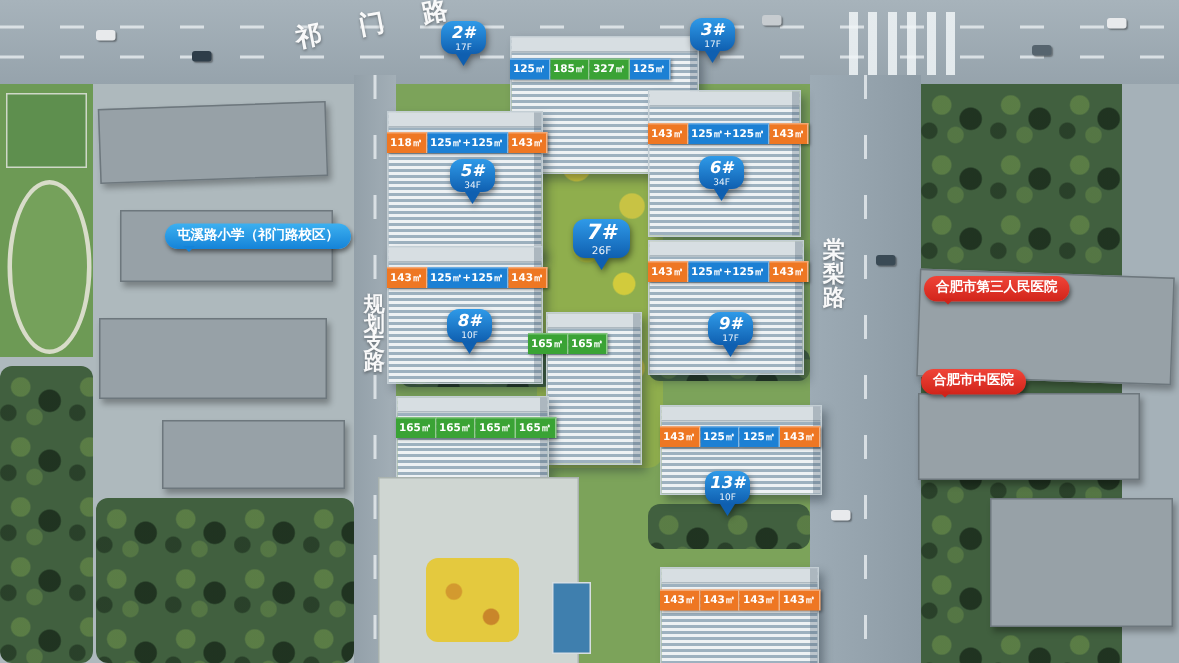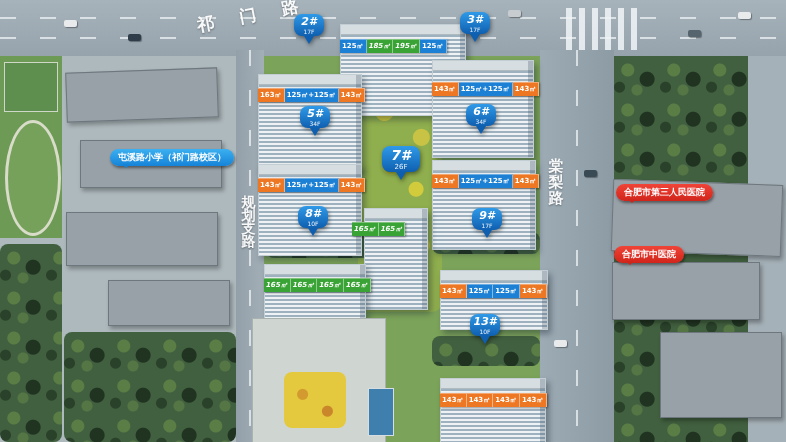--- a/index.html
+++ b/index.html
@@ -45,21 +45,21 @@
   .kg{position:absolute;left:252px;top:318px;width:132px;height:124px;background:#cfd6d2;border:1px solid #a9b2ae;}
   .kg-yard{position:absolute;left:284px;top:372px;width:62px;height:56px;background:#e4c93e;border-radius:8px;
     background-image:radial-gradient(circle at 30% 40%, #d39a2f 0 5px, transparent 6px),radial-gradient(circle at 70% 70%, #c9862a 0 5px, transparent 6px);}
   .kg-pool{position:absolute;left:368px;top:388px;width:24px;height:46px;background:#3f7fae;border:1px solid #d7dee2;}
   
   .tags{position:absolute;display:flex;z-index:4;filter:drop-shadow(1px 1px 1px rgba(0,0,0,.4));margin-top:26px;}
   .tag{color:#fff;font-size:7px;font-weight:700;line-height:9px;padding:2px 2px;white-space:nowrap;
     border-right:1px solid rgba(255,255,255,.45);border-top:1px solid rgba(255,255,255,.35);}
   .tag.orange{background:#ee7723;}
   .tag.blue{background:#1c80d4;}
-  .tag.green{background:#3aa335;font-style:italic;}
+  .tag.green{background:#3aa335;}
   
   .pin{position:absolute;width:30px;text-align:center;z-index:5;filter:drop-shadow(1px 2px 2px rgba(0,0,0,.45));}
   .pin .head{background:linear-gradient(180deg,#2f9ae8,#0f5fb0);border-radius:8px;color:#fff;padding:2px 0 1px;}
   .pin .no{display:block;font-weight:700;font-style:italic;font-size:11px;line-height:12px;}
   .pin .fl{display:block;font-size:6px;line-height:7px;opacity:.92;}
   .pin .tail{width:0;height:0;margin:0 auto;border-left:5px solid transparent;border-right:5px solid transparent;border-top:8px solid #0f5fb0;}
   .pin.big{width:38px;}
   .pin.big .no{font-size:14px;line-height:15px;}
   .pin.big .fl{font-size:7px;line-height:8px;}
   
@@ -137,25 +137,25 @@
   <div class="tower" style="left:440px;top:270px;width:106px;height:58px;"></div>
   <div class="tower" style="left:440px;top:378px;width:104px;height:64px;"></div>
 
   <div class="kg"></div>
   <div class="kg-yard"></div>
   <div class="kg-pool"></div>
 
   <div class="tags" style="left:340px;top:13px;">
     <span class="tag blue">125㎡</span>
     <span class="tag green">185㎡</span>
-    <span class="tag green">195㎡</span>
+    <span class="tag green">327㎡</span>
     <span class="tag blue">125㎡</span>
   </div>
   <div class="tags" style="left:258px;top:62px;">
-    <span class="tag orange">163㎡</span>
+    <span class="tag orange">118㎡</span>
     <span class="tag blue">125㎡+125㎡</span>
     <span class="tag orange">143㎡</span>
   </div>
   <div class="tags" style="left:432px;top:56px;">
     <span class="tag orange">143㎡</span>
     <span class="tag blue">125㎡+125㎡</span>
     <span class="tag orange">143㎡</span>
   </div>
   <div class="tags" style="left:258px;top:152px;">
     <span class="tag orange">143㎡</span>

